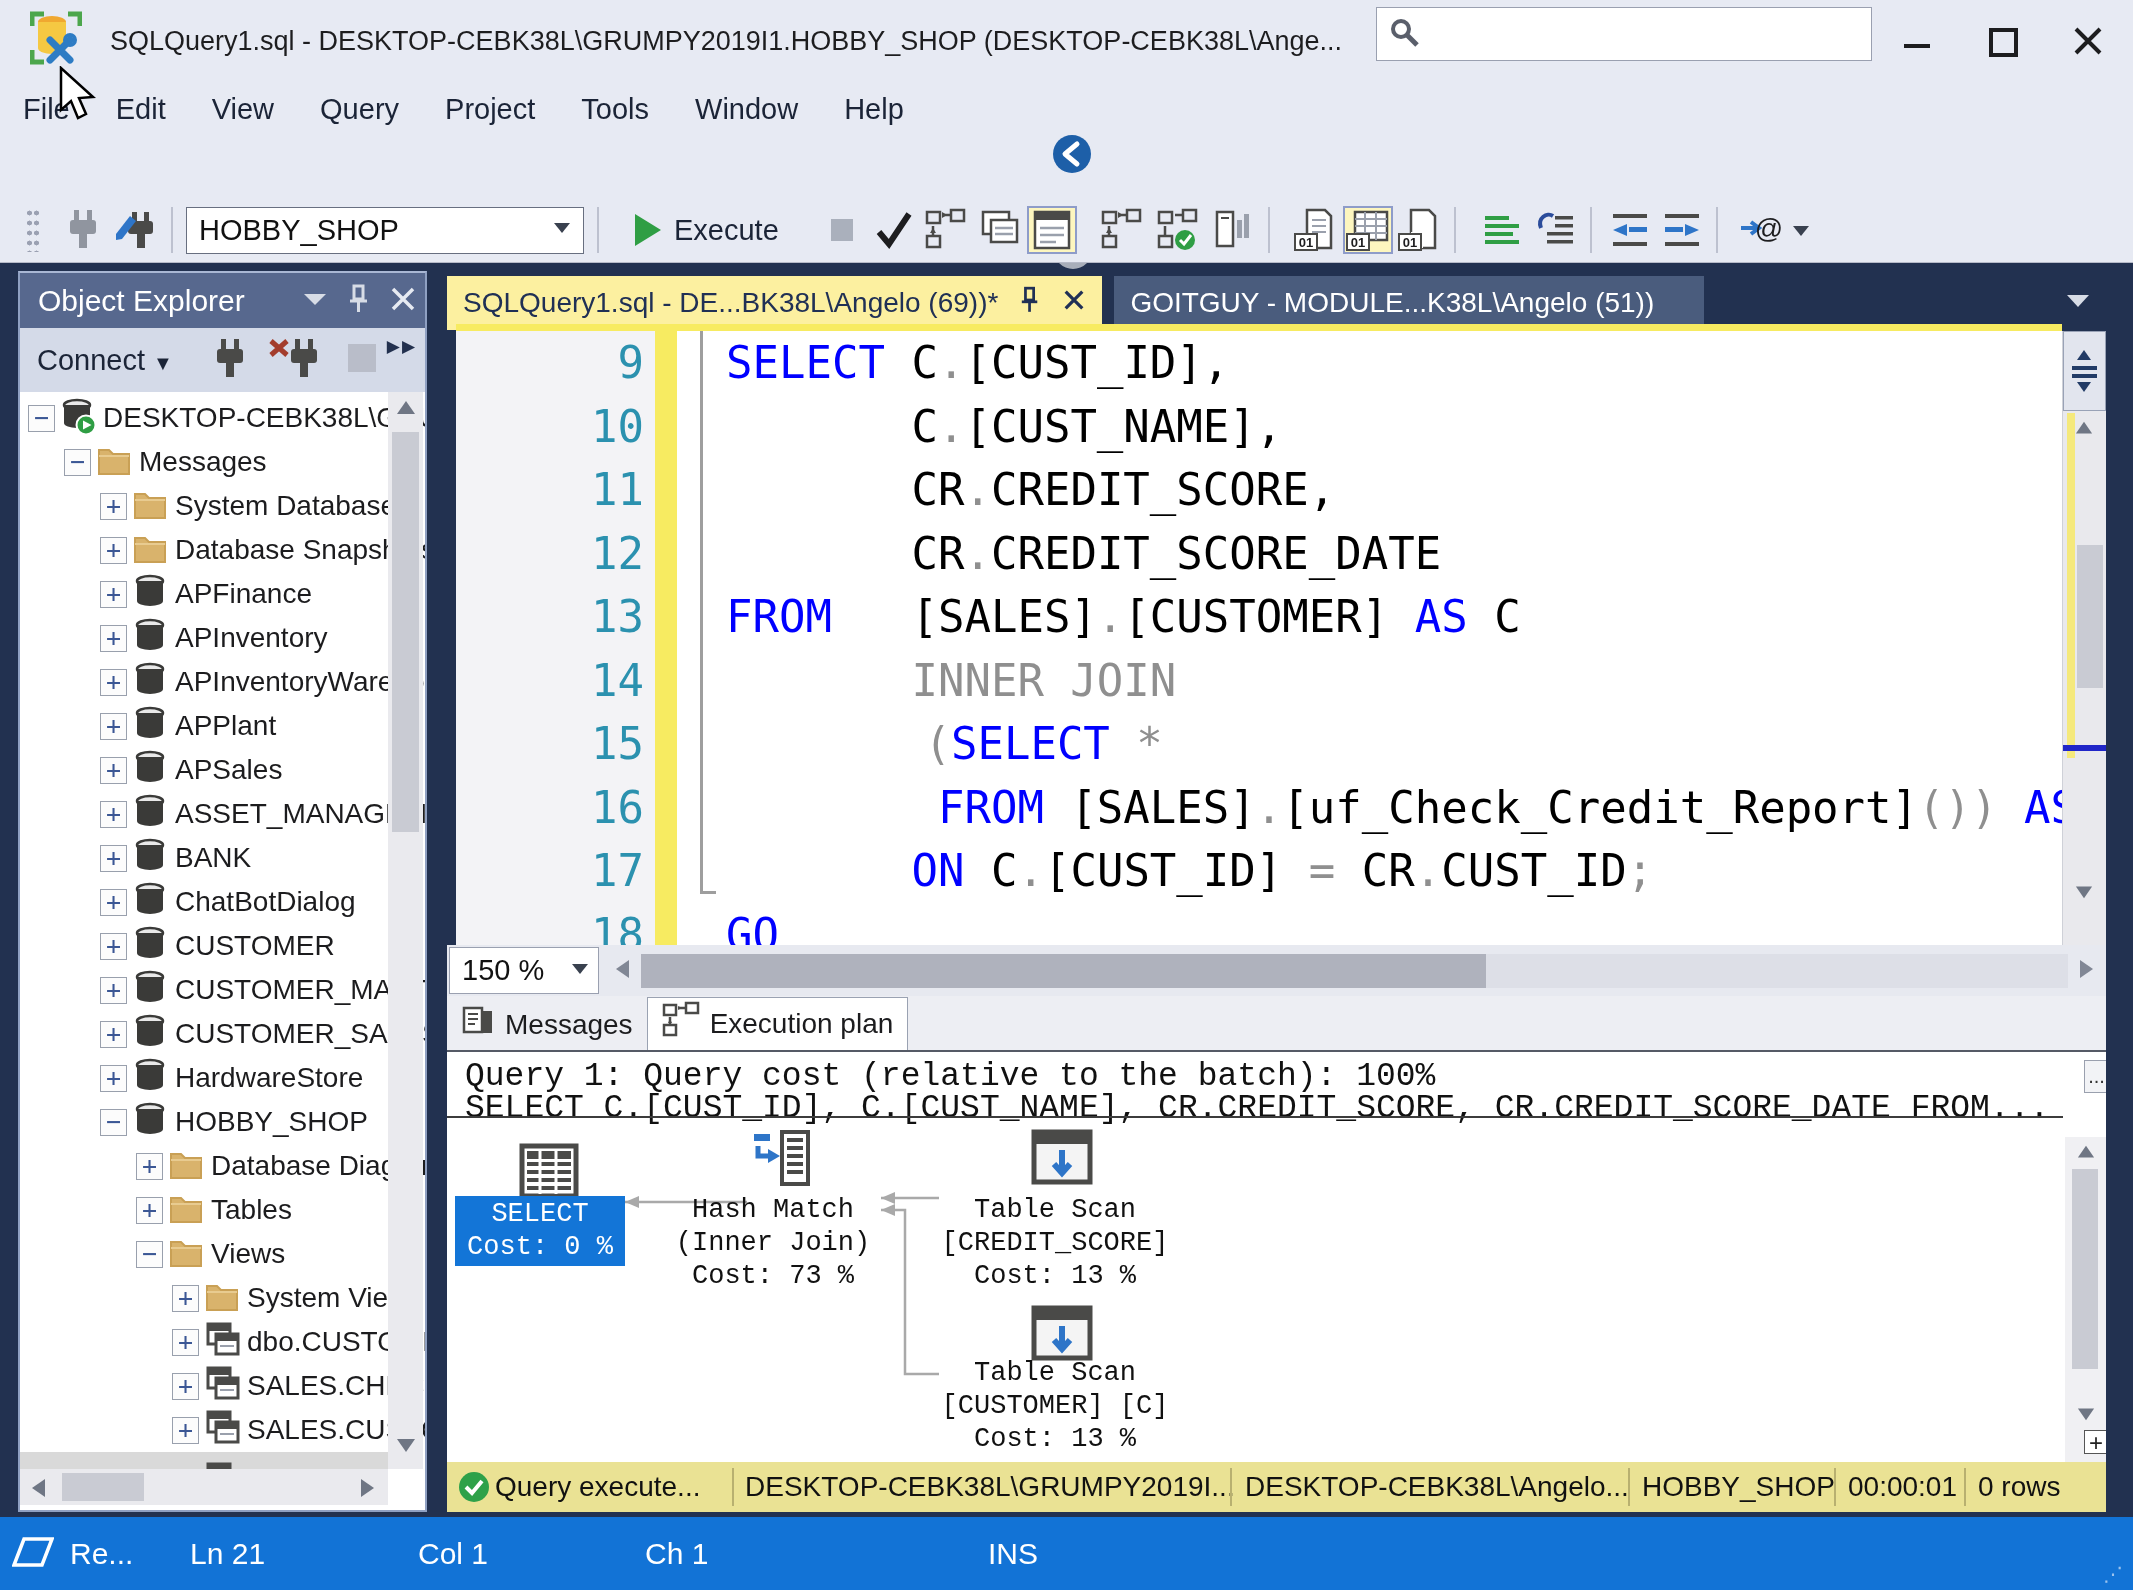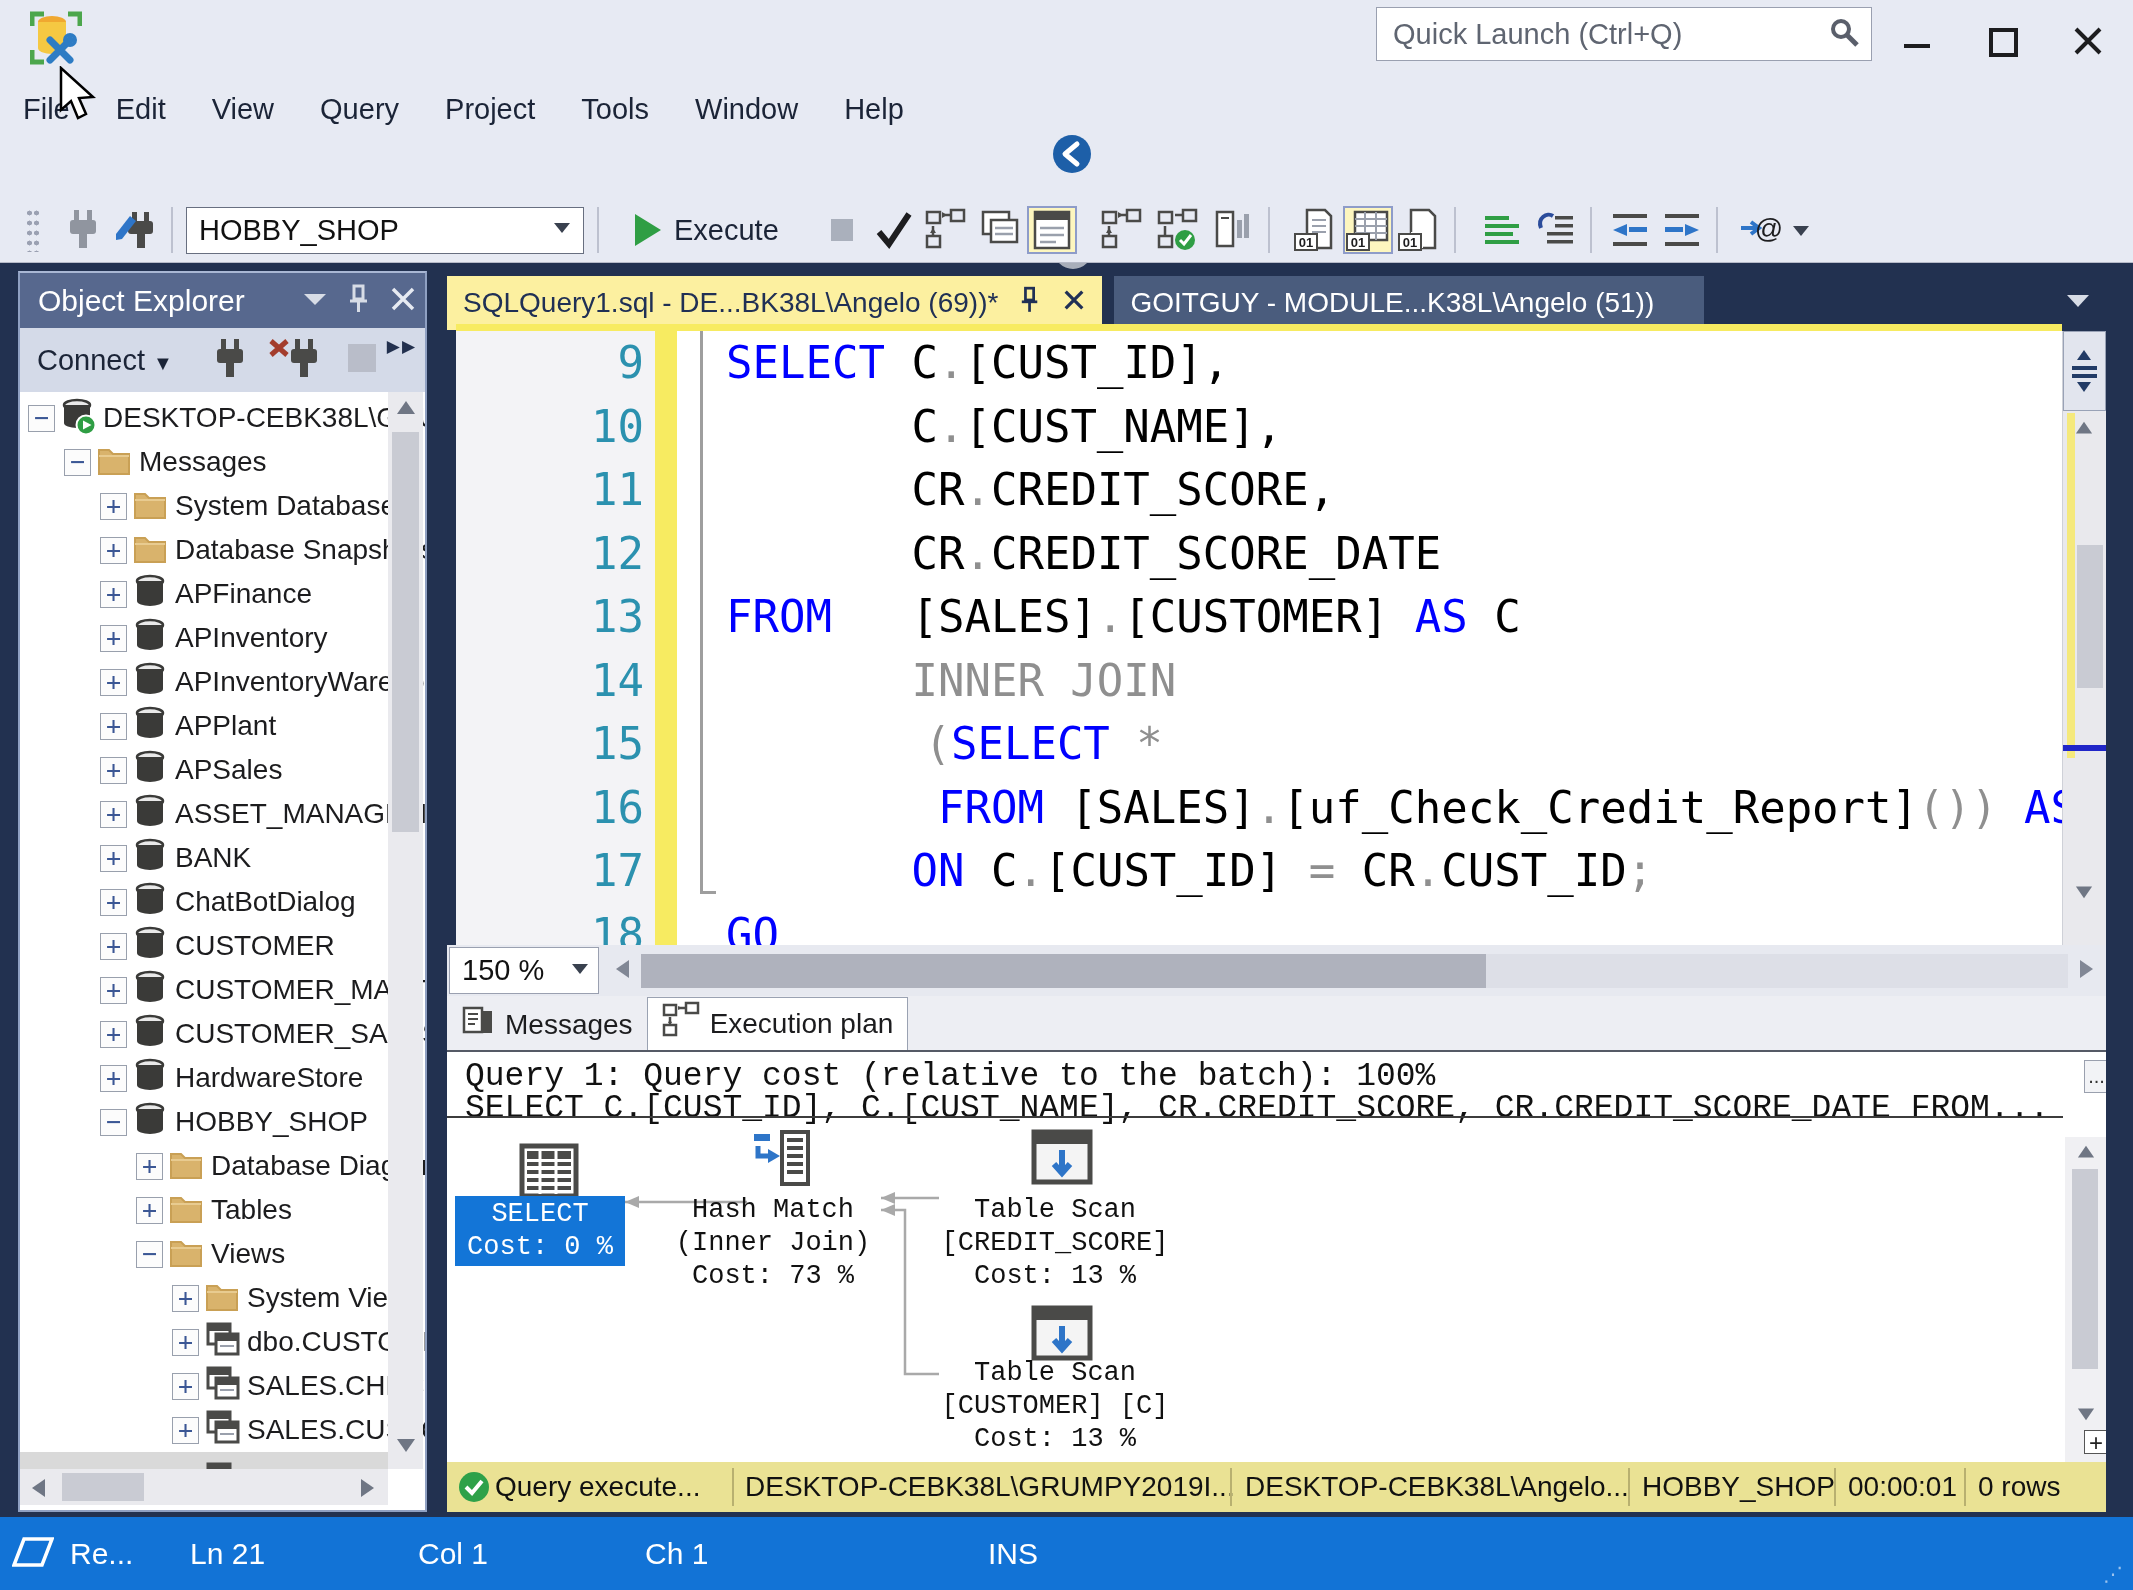--- a/index.html
+++ b/index.html
@@ -107,22 +107,22 @@
       <path d="M2 16 V4 H14" fill="none" stroke="#4ca64c" stroke-width="5"></path>
       <path d="M38 4 H50 V16" fill="none" stroke="#4ca64c" stroke-width="5"></path>
       <path d="M2 40 V52 H14" fill="none" stroke="#4ca64c" stroke-width="5"></path>
       <ellipse cx="22" cy="12" rx="14" ry="6" fill="#f0a830"></ellipse>
       <rect x="8" y="12" width="28" height="26" fill="#f5c842"></rect>
       <ellipse cx="22" cy="38" rx="14" ry="6" fill="#f5c842"></ellipse>
       <path d="M20 30 L40 50 M40 30 L20 50" stroke="#2e7cc4" stroke-width="7" stroke-linecap="round"></path>
       <circle cx="40" cy="30" r="5" fill="none" stroke="#2e7cc4" stroke-width="4"></circle>
     </svg>
   </span>
+  <span class="abs" id="title-text">SQLQuery1.sql - DESKTOP-CEBK38L\GRUMPY2019I1.HOBBY_SHOP (DESKTOP-CEBK38L\Ange...</span>
   <div class="abs" id="quick-launch">
-    <span class="ph">Quick Launch (Ctrl+Q)</span>
     <span class="mag">
       <svg width="30" height="30" viewBox="0 0 30 30">
           <circle cx="12" cy="12" r="8" fill="none" stroke="#5a5f6b" stroke-width="4"></circle>
           <line x1="18" y1="18" x2="28" y2="28" stroke="#5a5f6b" stroke-width="5"></line>
         </svg>
     </span>
   </div>
   <span class="abs win-btn" style="left:1896px;">
     <svg width="44" height="40">
         <rect x="8" y="22" width="26" height="4" fill="#1d1d1f"></rect>

